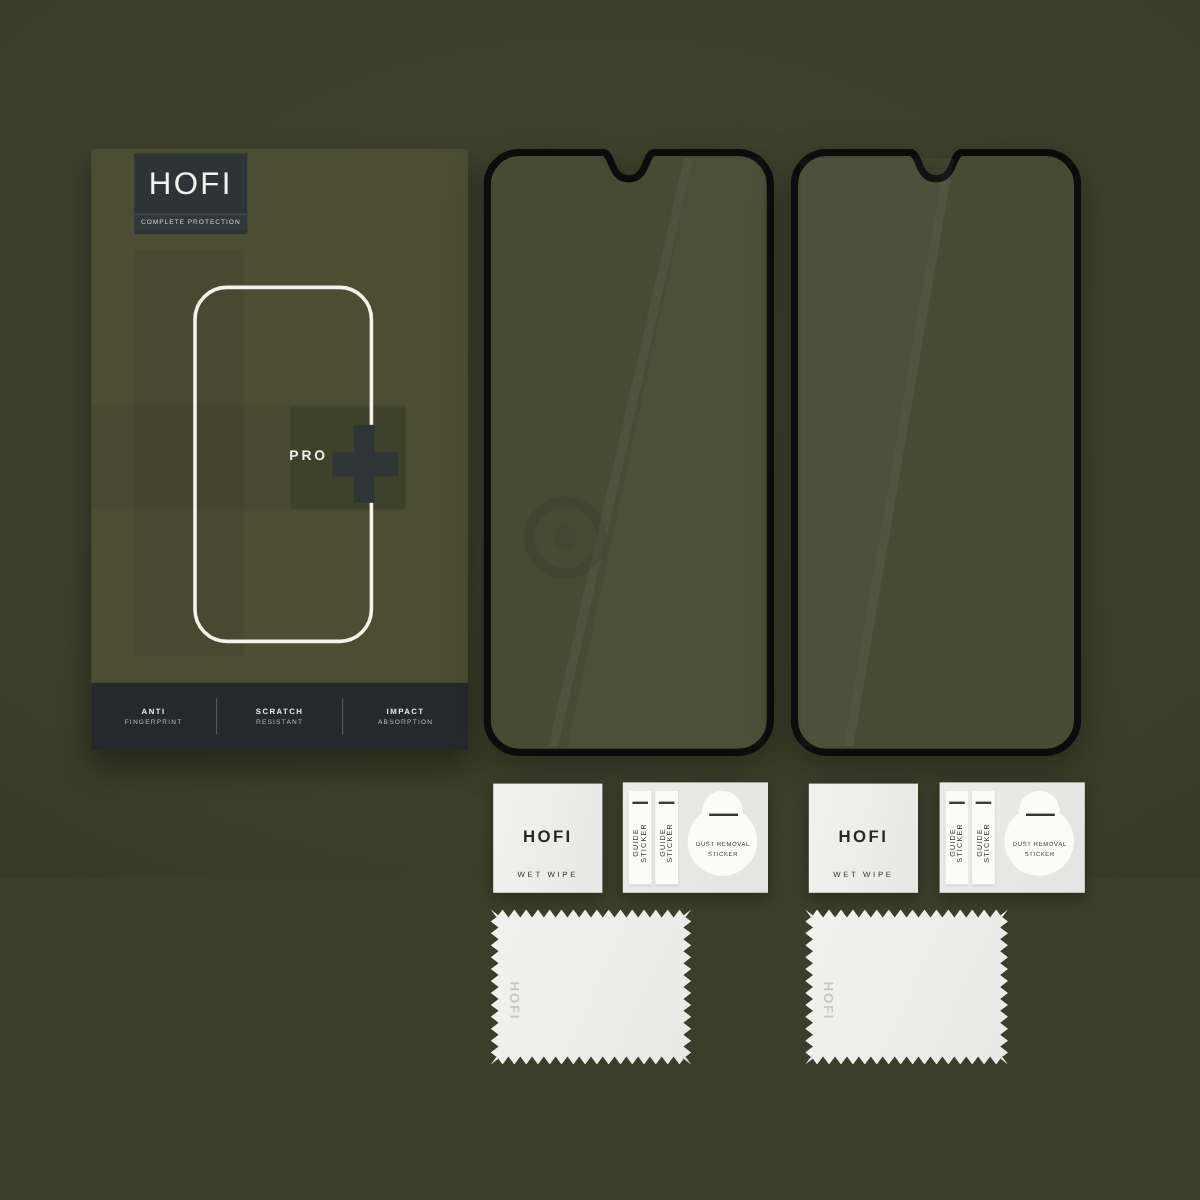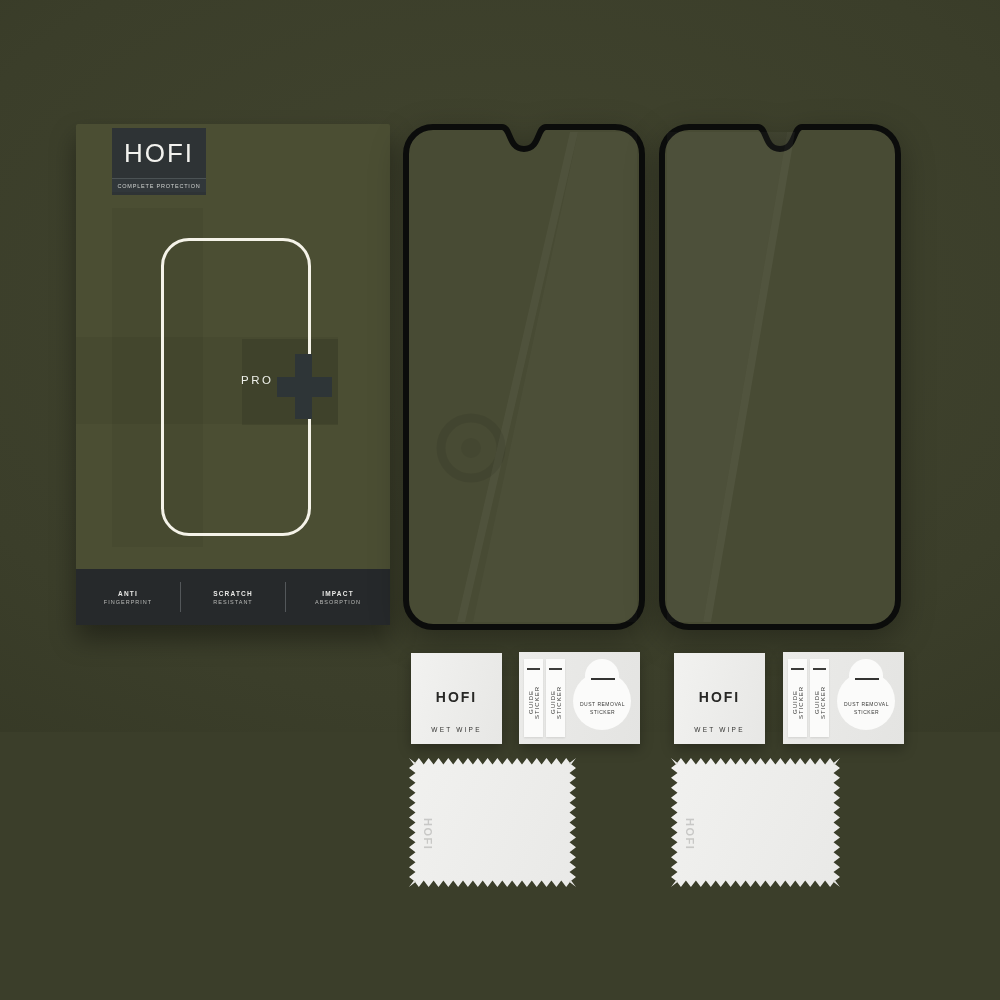--- a/index.html
+++ b/index.html
@@ -30,21 +30,21 @@
     height:13px;background:#31373a;border-top:1px solid #4b5254;
     display:flex;align-items:center;justify-content:center;
     color:#cfd2d0;font-size:5.5px;letter-spacing:0.8px;font-weight:400;
   }
   .phone-outline{
     position:absolute;left:85px;top:114px;width:144px;height:292px;
     border:3px solid #f5f3e9;border-radius:28px;background:transparent;
   }
   .pro-label{
     position:absolute;left:165px;top:250px;width:42px;
-    color:#eef0ea;font-size:11.5px;letter-spacing:2.5px;font-weight:400;
+    color:#eef0ea;font-size:11.5px;letter-spacing:2.5px;font-weight:700;
   }
   .plus-mark-v{position:absolute;left:219px;top:230px;width:17px;height:65px;background:#2e3537;}
   .plus-mark-h{position:absolute;left:201px;top:253px;width:55px;height:20px;background:#2e3537;}
   .feature-strip{
     position:absolute;left:0;top:445px;width:314px;height:56px;background:#26292b;
     display:flex;align-items:center;
   }
   .feature{flex:1;text-align:center;}
   .feature .f1{color:#e8e8e6;font-size:6.5px;font-weight:700;letter-spacing:1.2px;}
   .feature .f2{color:#b9bab8;font-size:5.5px;letter-spacing:1px;margin-top:2px;}

